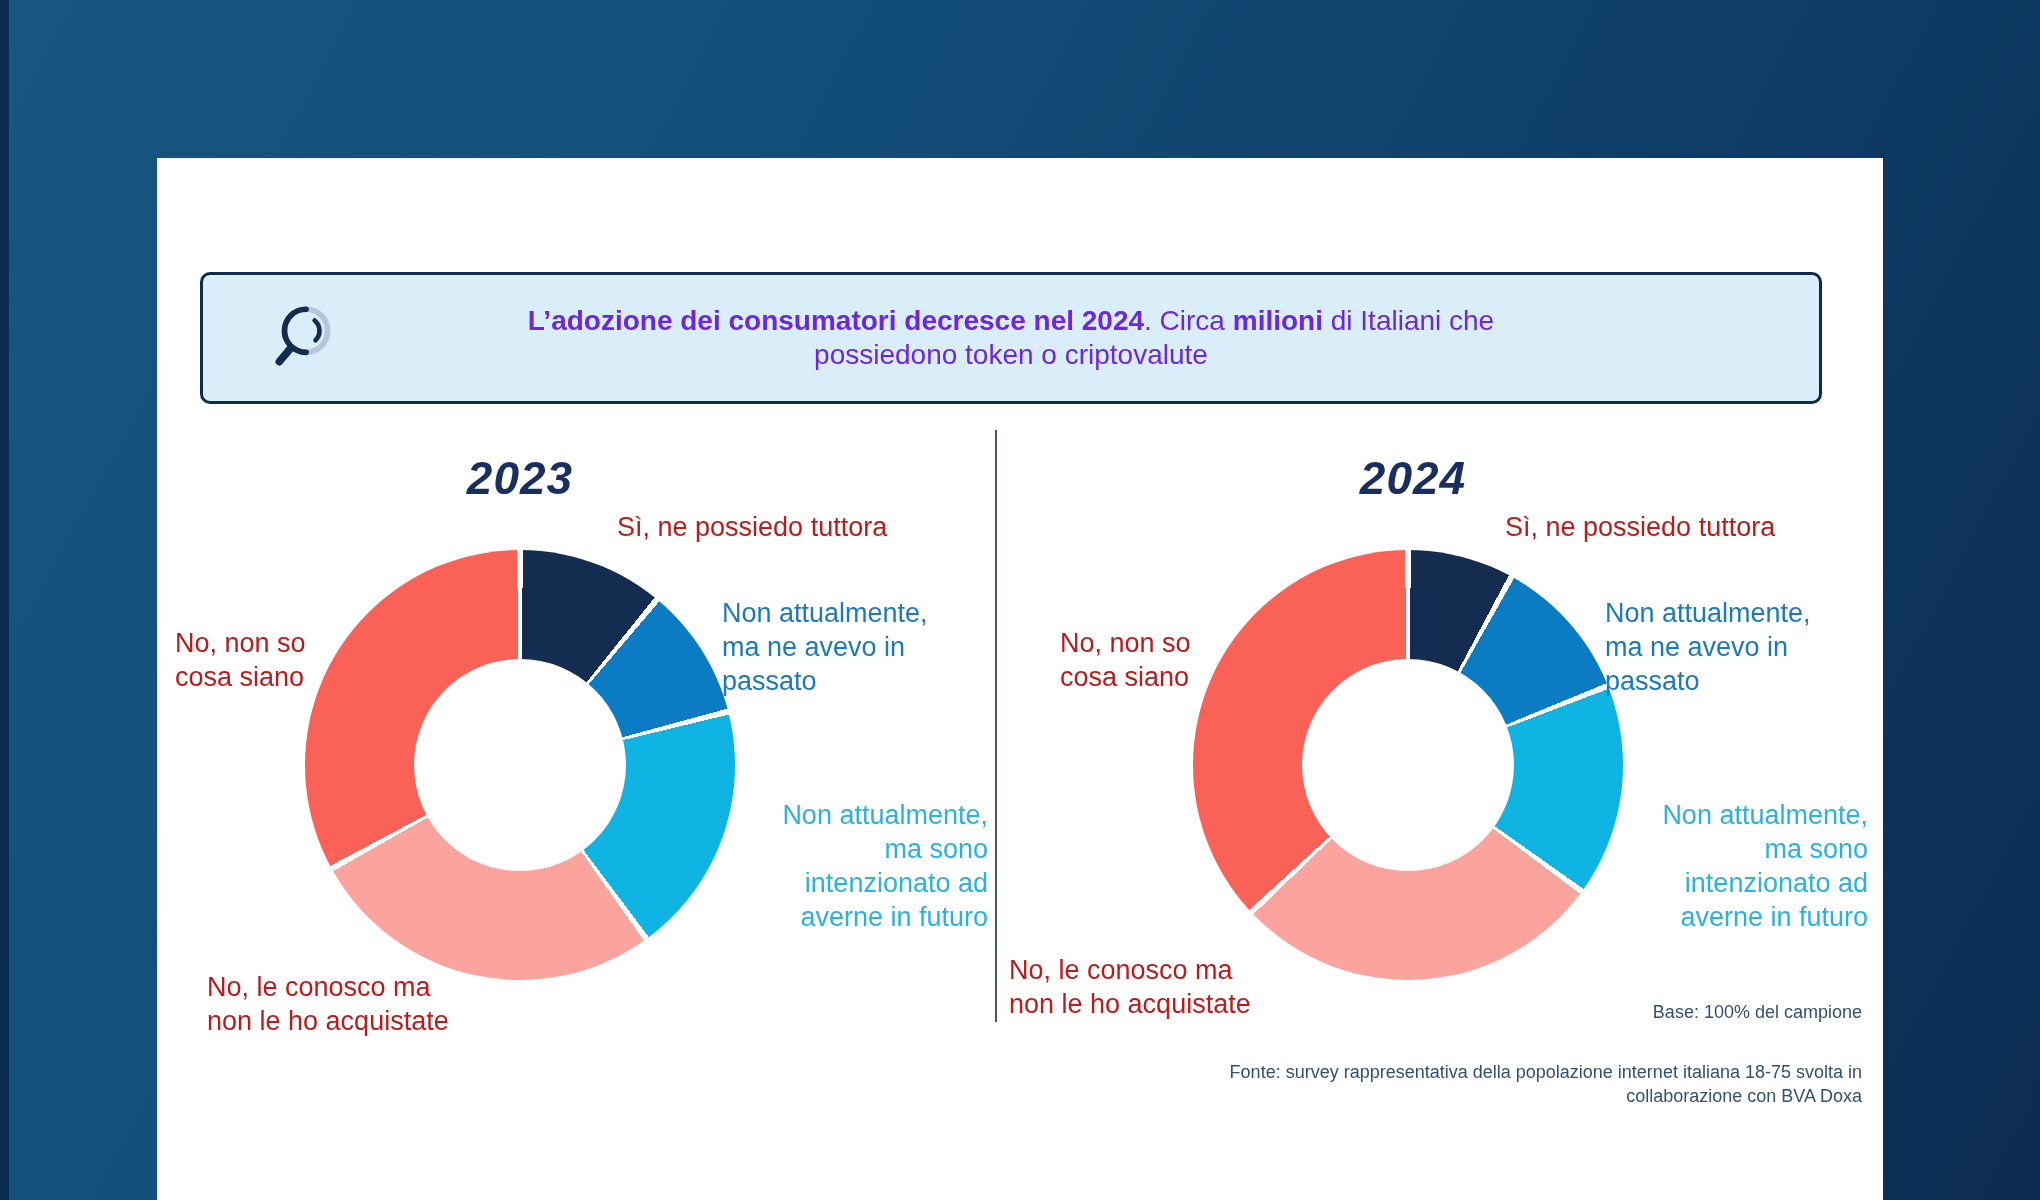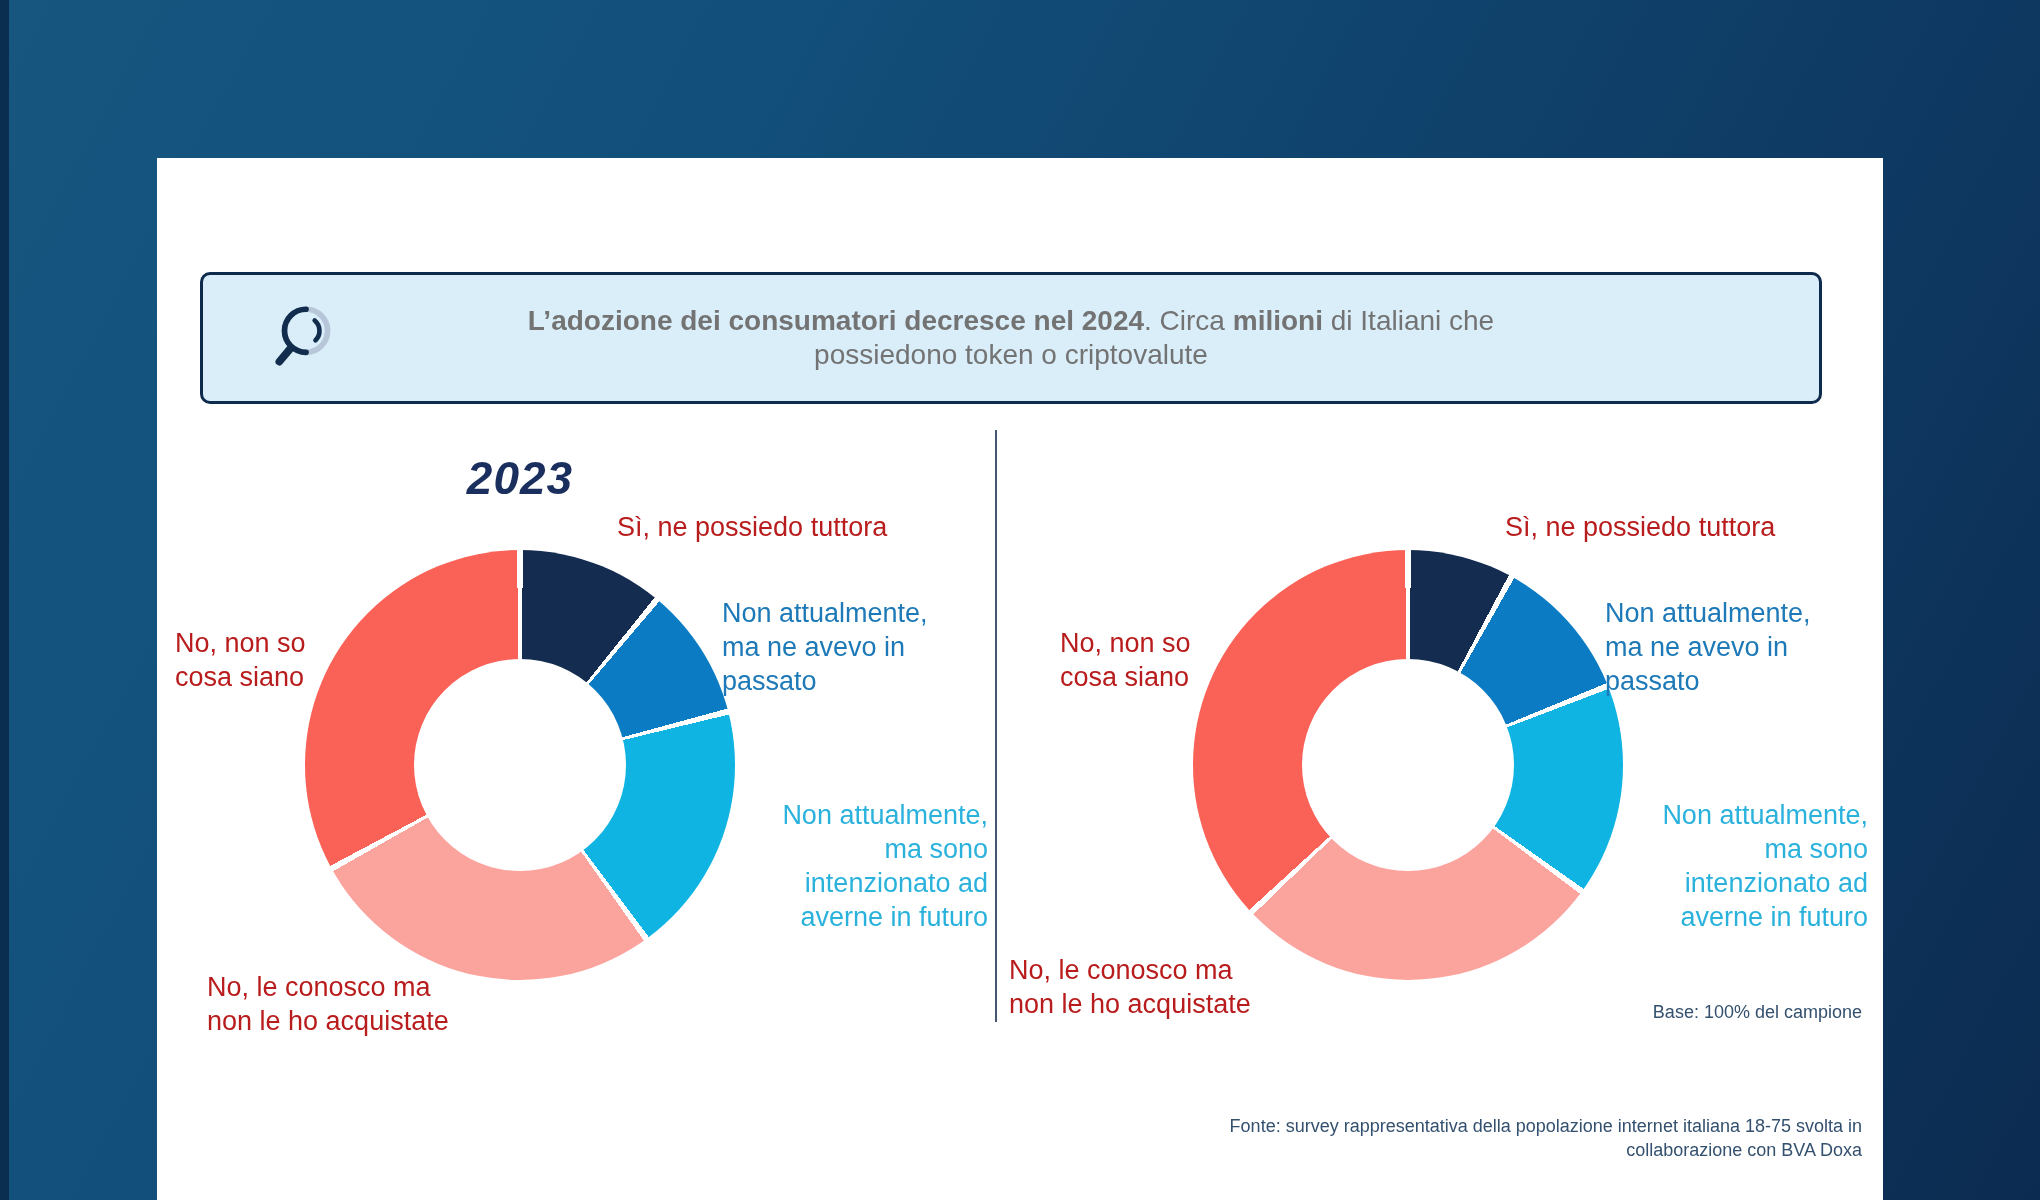--- a/index.html
+++ b/index.html
@@ -25,21 +25,21 @@
     position:absolute; left:43px; top:114px; width:1622px; height:132px;
     background:#d9eef9; border:3px solid #0e2b4e; border-radius:10px;
     display:flex; align-items:center; justify-content:center;
   }
   .header-icon{
     position:absolute; left:62px; top:50%; transform:translateY(-50%);
     width:78px; height:78px;
   }
   .header-text{
     width:100%; text-align:center; padding:0 70px;
-    font-size:28px; line-height:1.22; color:#737373; white-space:pre-line;
+    font-size:28px; line-height:1.22; color:#6d28d9; white-space:pre-line;
   }
   .header-text b{ font-weight:bold; }
 
   
   .chart-title{
     position:absolute; width:340px; text-align:center;
     font-size:46px; font-weight:bold; font-style:italic;
     color:#1b2f5e; letter-spacing:1px;
   }
   #title-2023{ left:193px; top:293px; }
@@ -84,21 +84,21 @@
   #l24-futuro  { right:15px;  top:640px; }
   #l24-nonso   { left:903px;  top:468px; }
   #l24-conosco { left:852px;  top:795px; }
 
   
   .note{
     position:absolute; right:21px; text-align:right;
     font-size:18px; line-height:1.32; color:#33506e; white-space:pre-line;
   }
   #base-note { top:843px; }
-  #fonte-note{ top:957px;margin-left:39px; }
+  #fonte-note{ top:903px;margin-left:39px; }
 </style>
 </head>
 <body>
 
 <div class="stage">
   <div class="edge-left"></div>
 
   <div class="slide">
 
     <div class="headerbox">
@@ -106,20 +106,21 @@
         <circle cx="40" cy="31" r="21" fill="none" stroke="#b7c6d8" stroke-width="5.5"></circle>
         <path d="M 40 10 A 21 21 0 0 0 40 52" fill="none" stroke="#122c4e" stroke-width="5.5" stroke-linecap="round"></path>
         <path d="M 48.4 21 A 13 13 0 0 1 49.2 40.2" fill="none" stroke="#122c4e" stroke-width="4.5" stroke-linecap="round"></path>
         <line x1="24.5" y1="48.5" x2="14" y2="61" stroke="#122c4e" stroke-width="7.5" stroke-linecap="round"></line>
       </svg>
       <div class="header-text"><b>L’adozione dei consumatori decresce nel 2024</b><span>. Circa </span><b>milioni</b><span> di Italiani che
 possiedono token o criptovalute</span></div>
     </div>
 
     <div class="chart-title" id="title-2023">2023</div>
+    <div class="chart-title" id="title-2024">2024</div>
 
     <div class="divider"></div>
 
     <div class="donut" id="donut-2023" style="background: conic-gradient(rgb(255, 255, 255) 0%, rgb(255, 255, 255) 0.225%, rgb(19, 44, 79) 0.225%, rgb(19, 44, 79) 10.775%, rgb(255, 255, 255) 10.775%, rgb(255, 255, 255) 11%, rgb(255, 255, 255) 11%, rgb(255, 255, 255) 11.225%, rgb(11, 124, 195) 11.225%, rgb(11, 124, 195) 20.775%, rgb(255, 255, 255) 20.775%, rgb(255, 255, 255) 21%, rgb(255, 255, 255) 21%, rgb(255, 255, 255) 21.225%, rgb(16, 180, 226) 21.225%, rgb(16, 180, 226) 39.775%, rgb(255, 255, 255) 39.775%, rgb(255, 255, 255) 40%, rgb(255, 255, 255) 40%, rgb(255, 255, 255) 40.225%, rgb(251, 163, 157) 40.225%, rgb(251, 163, 157) 66.775%, rgb(255, 255, 255) 66.775%, rgb(255, 255, 255) 67%, rgb(255, 255, 255) 67%, rgb(255, 255, 255) 67.225%, rgb(250, 97, 87) 67.225%, rgb(250, 97, 87) 99.775%, rgb(255, 255, 255) 99.775%, rgb(255, 255, 255) 100%);"></div>
     <div class="donut" id="donut-2024" style="background: conic-gradient(rgb(255, 255, 255) 0%, rgb(255, 255, 255) 0.225%, rgb(19, 44, 79) 0.225%, rgb(19, 44, 79) 7.775%, rgb(255, 255, 255) 7.775%, rgb(255, 255, 255) 8%, rgb(255, 255, 255) 8%, rgb(255, 255, 255) 8.225%, rgb(11, 124, 195) 8.225%, rgb(11, 124, 195) 18.775%, rgb(255, 255, 255) 18.775%, rgb(255, 255, 255) 19%, rgb(255, 255, 255) 19%, rgb(255, 255, 255) 19.225%, rgb(16, 180, 226) 19.225%, rgb(16, 180, 226) 34.775%, rgb(255, 255, 255) 34.775%, rgb(255, 255, 255) 35%, rgb(255, 255, 255) 35%, rgb(255, 255, 255) 35.225%, rgb(251, 163, 157) 35.225%, rgb(251, 163, 157) 62.775%, rgb(255, 255, 255) 62.775%, rgb(255, 255, 255) 63%, rgb(255, 255, 255) 63%, rgb(255, 255, 255) 63.225%, rgb(250, 97, 87) 63.225%, rgb(250, 97, 87) 99.775%, rgb(255, 255, 255) 99.775%, rgb(255, 255, 255) 100%);"></div>
 
     <div class="lbl lbl-dark" id="l23-si">Sì, ne possiedo tuttora</div>
     <div class="lbl lbl-blue" id="l23-passato">Non attualmente,
 ma ne avevo in
 passato</div>

